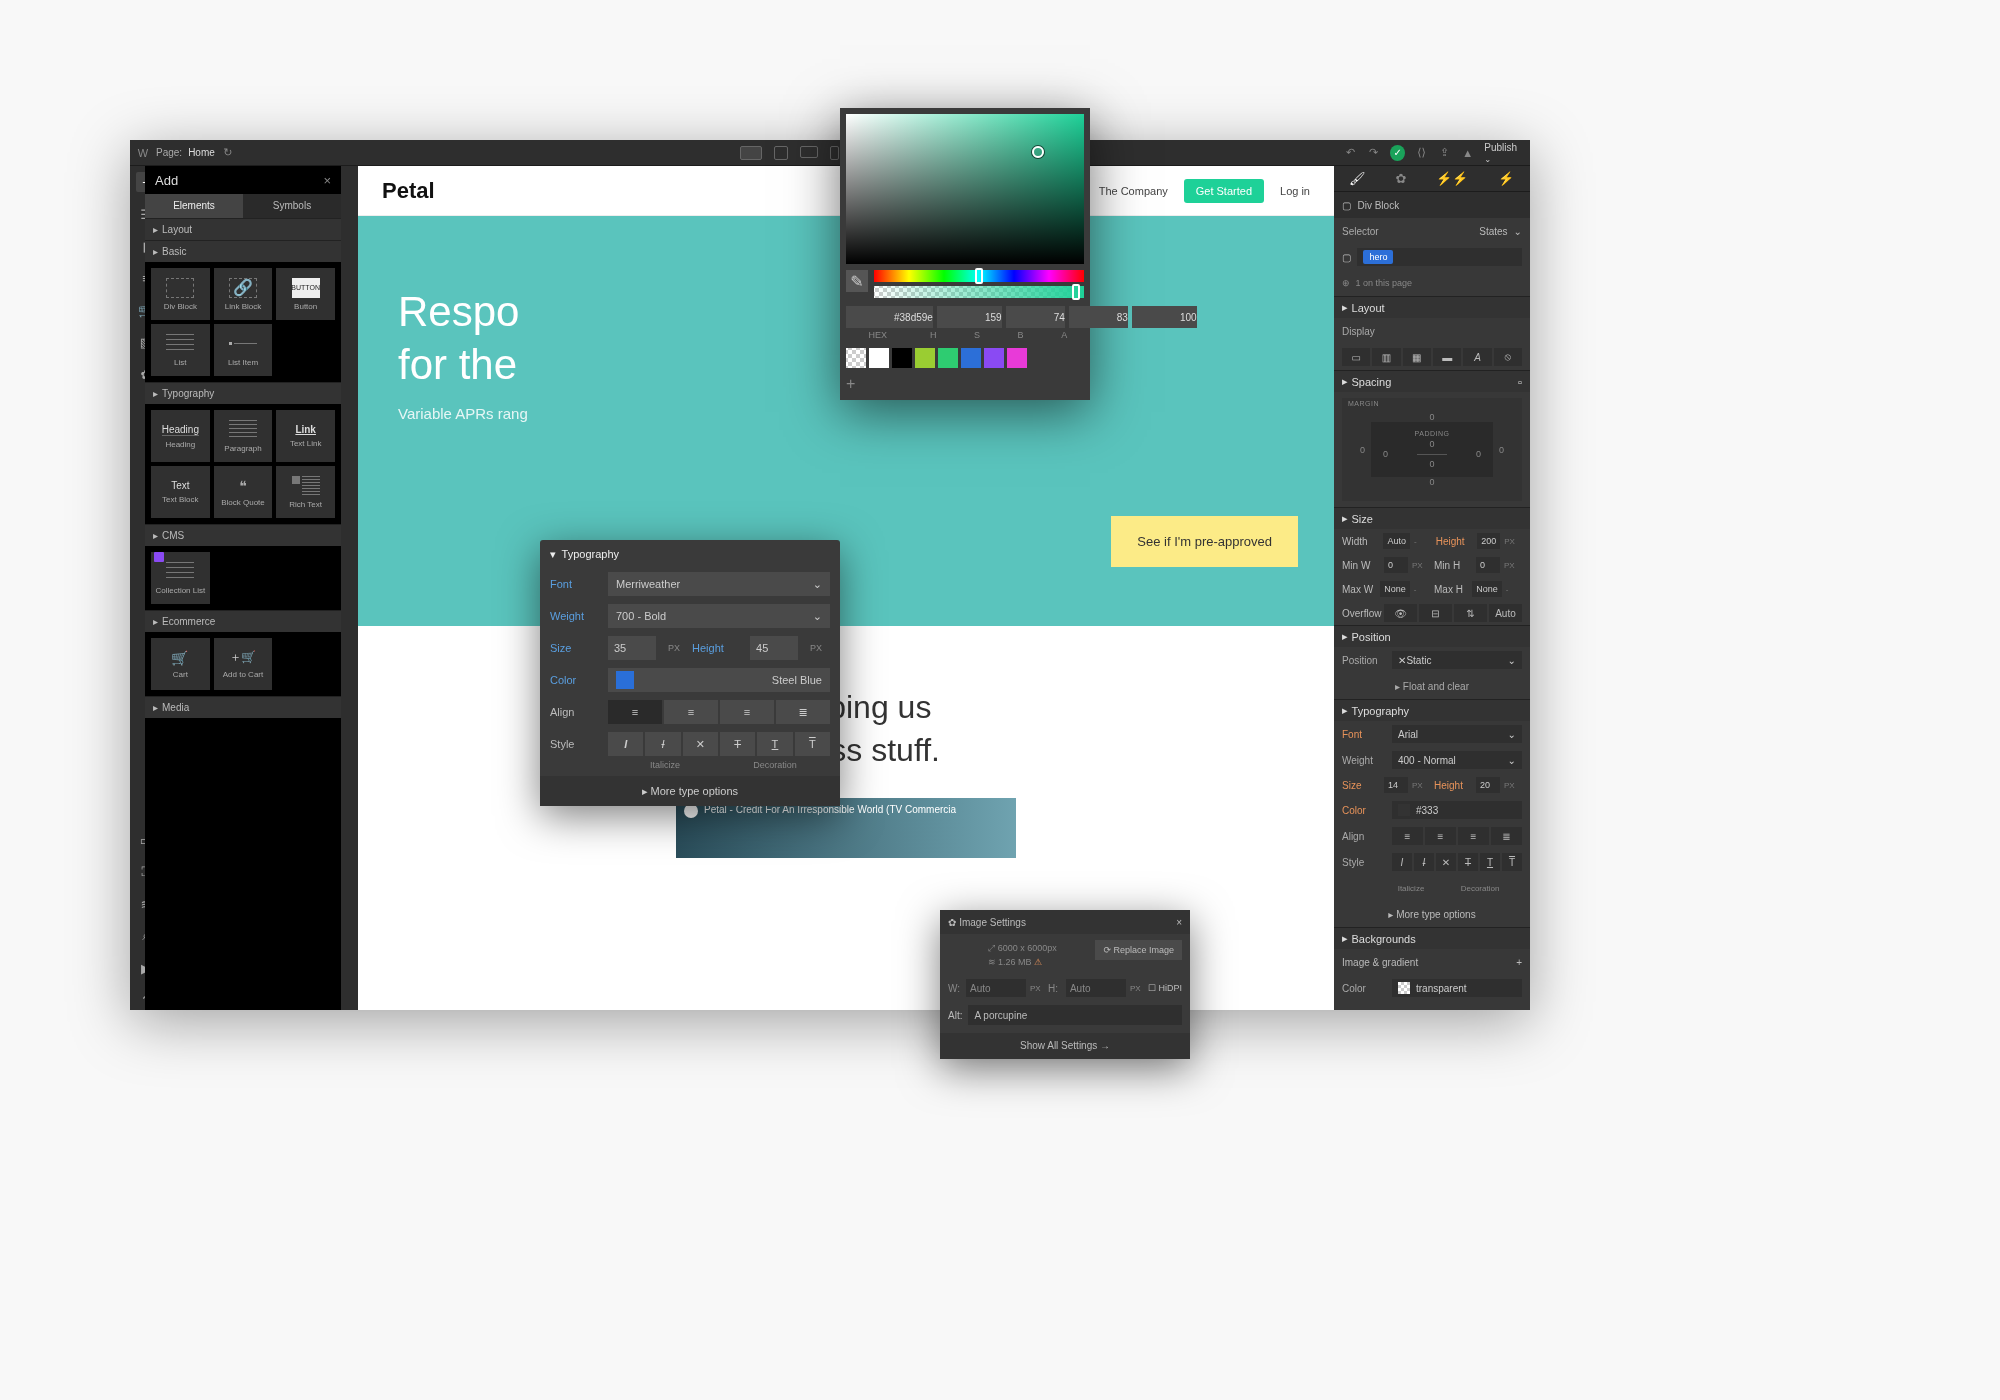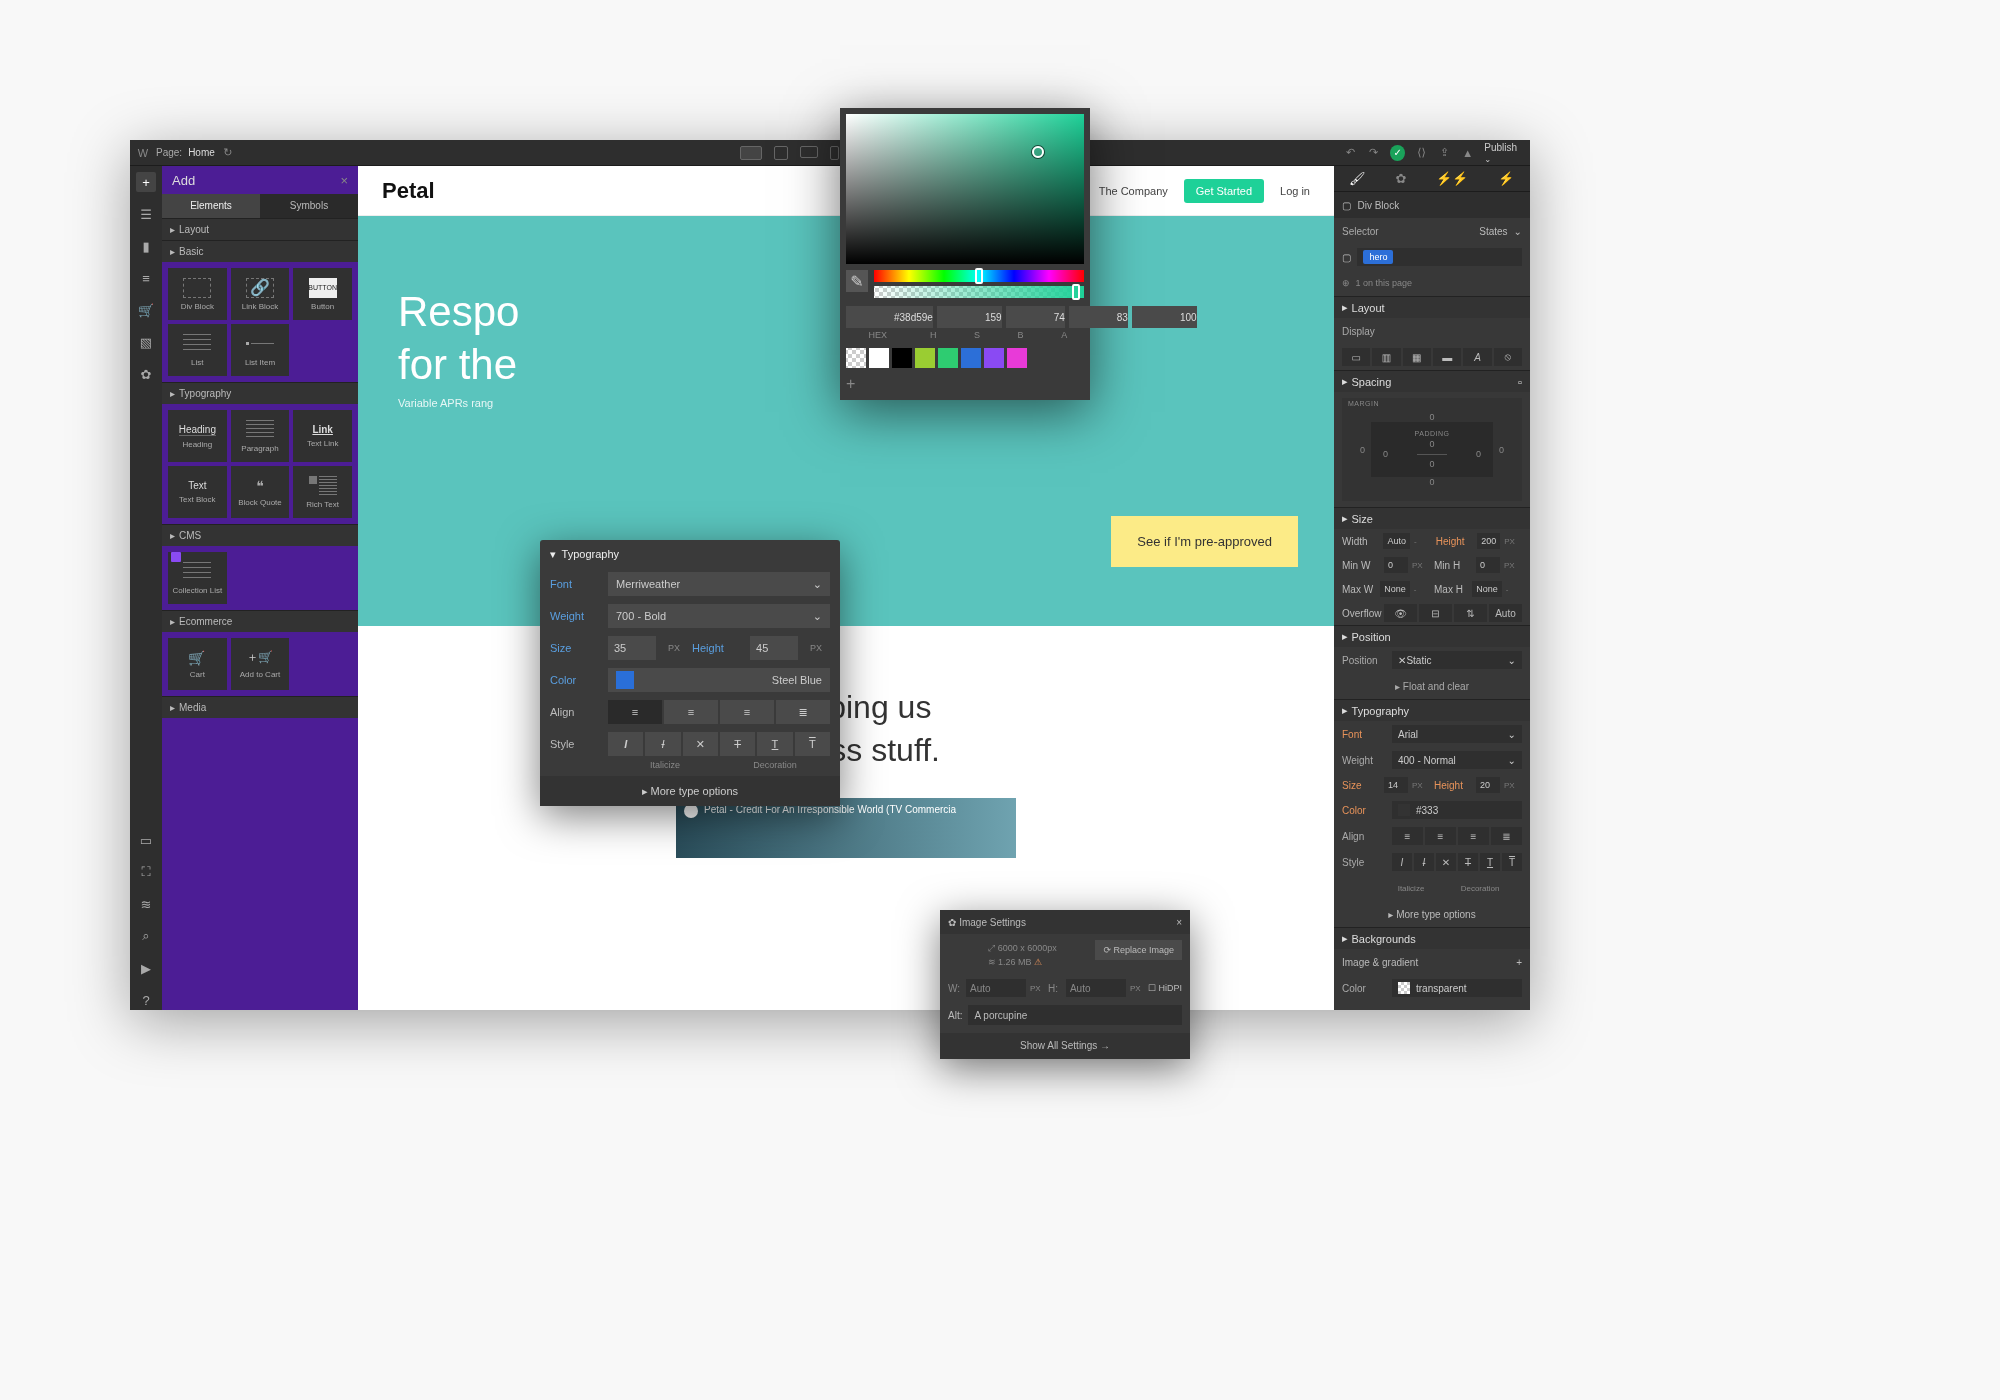--- a/index.html
+++ b/index.html
@@ -11,41 +11,41 @@
 .topbar .right { flex: 0 0 180px; display: flex; justify-content: flex-end; gap: 10px; align-items: center; }
 .dev-icon { width: 22px; height: 14px; border: 1px solid #666; border-radius: 2px; cursor: pointer; }
 .dev-icon.active { background: #444; }
 .tb-icon { width: 14px; height: 14px; color: #888; cursor: pointer; display: inline-flex; align-items: center; justify-content: center; font-size: 11px; }
 .badge-green { width: 16px; height: 16px; background: #1aa25a; border-radius: 50%; display: inline-flex; align-items: center; justify-content: center; font-size: 10px; color: #fff; }
 
 .iconrail { position: absolute; left: 0; top: 26px; width: 32px; bottom: 0; background: #2e2e2e; display: flex; flex-direction: column; align-items: center; padding-top: 6px; gap: 12px; }
 .rail-btn { width: 20px; height: 20px; color: #aaa; cursor: pointer; font-size: 13px; display: flex; align-items: center; justify-content: center; }
 .rail-btn.plus { background: #444; border-radius: 2px; color: #fff; }
 
-.addpanel { position: absolute; left: 32px; top: 26px; width: 196px; bottom: 0; background: #4c1d95; color: #ccc; overflow-y: auto; }
+.addpanel { position: absolute; left: 15px; top: 26px; width: 196px; bottom: 0; background: #000000; color: #ccc; overflow-y: auto; }
 .addpanel-header { height: 28px; display: flex; align-items: center; justify-content: space-between; padding: 0 10px; font-size: 13px; color: #ddd; }
 .tabs2 { display: flex; height: 24px; }
 .tabs2 .tab { flex: 1; text-align: center; font-size: 10px; line-height: 24px; background: #2a2a2a; cursor: pointer; color: #bbb; }
 .tabs2 .tab.active { background: #444; color: #eee; }
 .section-h { height: 22px; font-size: 10px; color: #bbb; display: flex; align-items: center; padding: 0 8px; background: #333; border-top: 1px solid #222; }
 .grid3 { display: grid; grid-template-columns: repeat(3, 1fr); gap: 4px; padding: 6px; }
 .elcard { height: 52px; background: #303030; display: flex; flex-direction: column; align-items: center; justify-content: center; gap: 4px; cursor: pointer; }
 .elcard .ic { width: 28px; height: 20px; border: 1px dashed #777; }
 .elcard .ic.solid { border-style: solid; background: #eee; color: #222; font-size: 7px; display: flex; align-items: center; justify-content: center; border: none; }
 .elcard .lbl { font-size: 8px; color: #aaa; text-align: center; }
 .elcard.cms .badge { position: absolute; margin-top: -42px; margin-left: -42px; width: 10px; height: 10px; background: #8a4af3; border-radius: 1px; }
 
 .canvas { position: absolute; left: 228px; right: 196px; top: 26px; bottom: 0; background: #fff; overflow: hidden; }
 .sitebar { height: 50px; display: flex; align-items: center; padding: 0 24px; gap: 16px; justify-content: flex-end; background: #fff; border-bottom: 1px solid #eee; }
 .brand { font-weight: 700; font-size: 22px; color: #111; margin-right: auto; }
 .navlink { font-size: 11px; color: #444; cursor: pointer; }
 .cta { background: #1ed198; color: #fff; padding: 6px 12px; font-size: 11px; border-radius: 3px; cursor: pointer; }
 .hero { height: 410px; background: #5ac4bd; padding: 70px 40px; color: #fff; position: relative; }
 .hero h1 { font-size: 42px; font-weight: 300; font-family: Georgia, serif; line-height: 1.25; }
-.hero .sub { font-size: 11px; margin-top: 6px; opacity: 0.85; }
+.hero .sub { font-size: 15px; margin-top: 14px; opacity: 0.85; }
 .cta2 { position: absolute; right: 36px; top: 300px; background: #fceb87; color: #333; padding: 18px 26px; font-size: 13px; cursor: pointer; }
 .below { padding: 60px 200px 0 200px; text-align: center; }
 .below h2 { font-size: 32px; font-weight: 300; color: #333; font-family: Georgia, serif; line-height: 1.35; }
 .vidthumb { margin: 26px auto 0; width: 340px; height: 60px; background: linear-gradient(90deg,#2a4d5a,#6fa3b0); position: relative; color: #fff; font-size: 10px; display: flex; align-items: flex-start; padding: 6px 8px; }
 .vidthumb .pb { width: 14px; height: 14px; border-radius: 50%; background: #fff; margin-right: 6px; }
 
 .rpanel { position: absolute; right: 0; top: 26px; width: 196px; bottom: 0; background: #383838; color: #bbb; font-size: 10px; overflow-y: auto; }
 .rtabs { height: 26px; display: flex; align-items: center; justify-content: space-around; background: #2e2e2e; border-bottom: 1px solid #1c1c1c; }
 .rtabs span { cursor: pointer; color: #888; font-size: 13px; }
 .rtabs span.active { color: #fff; }

